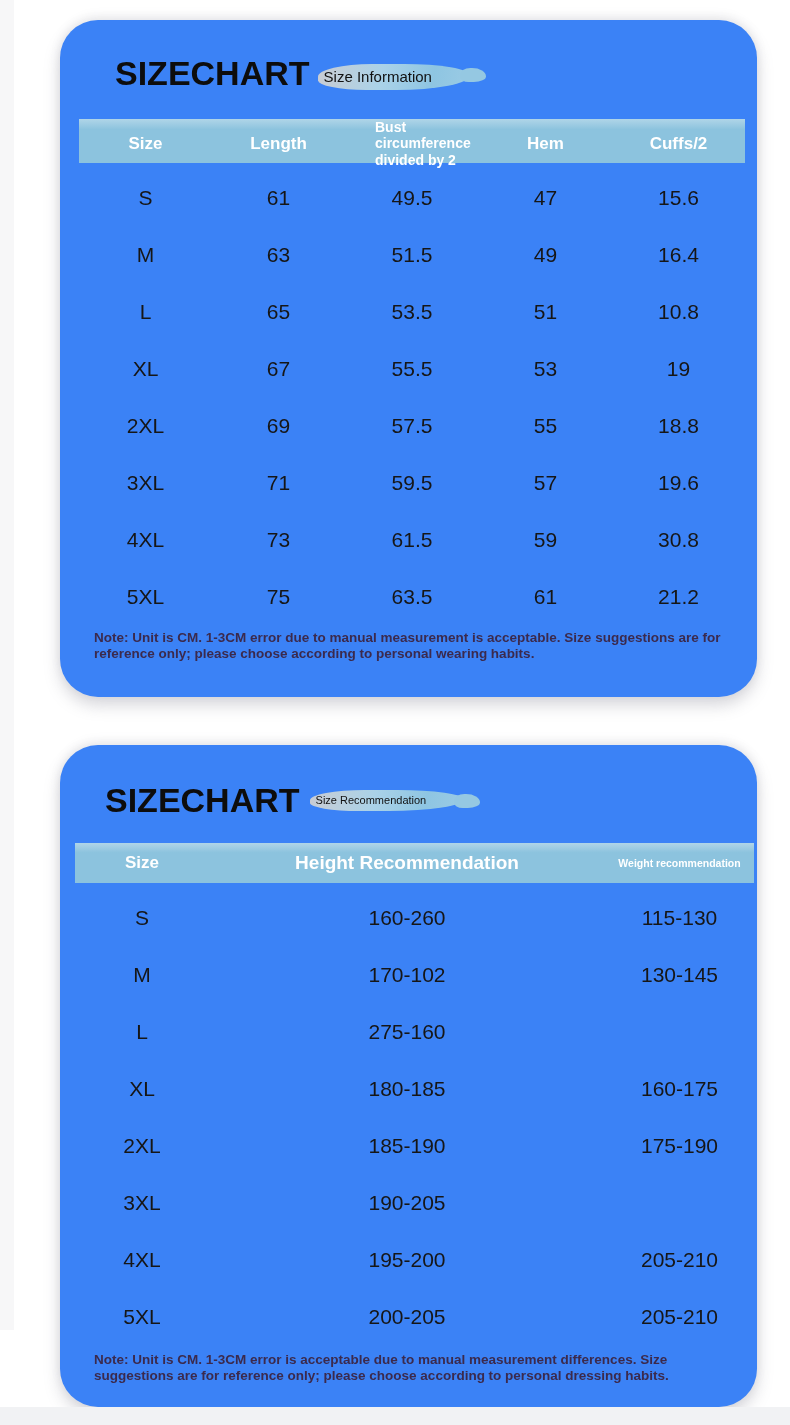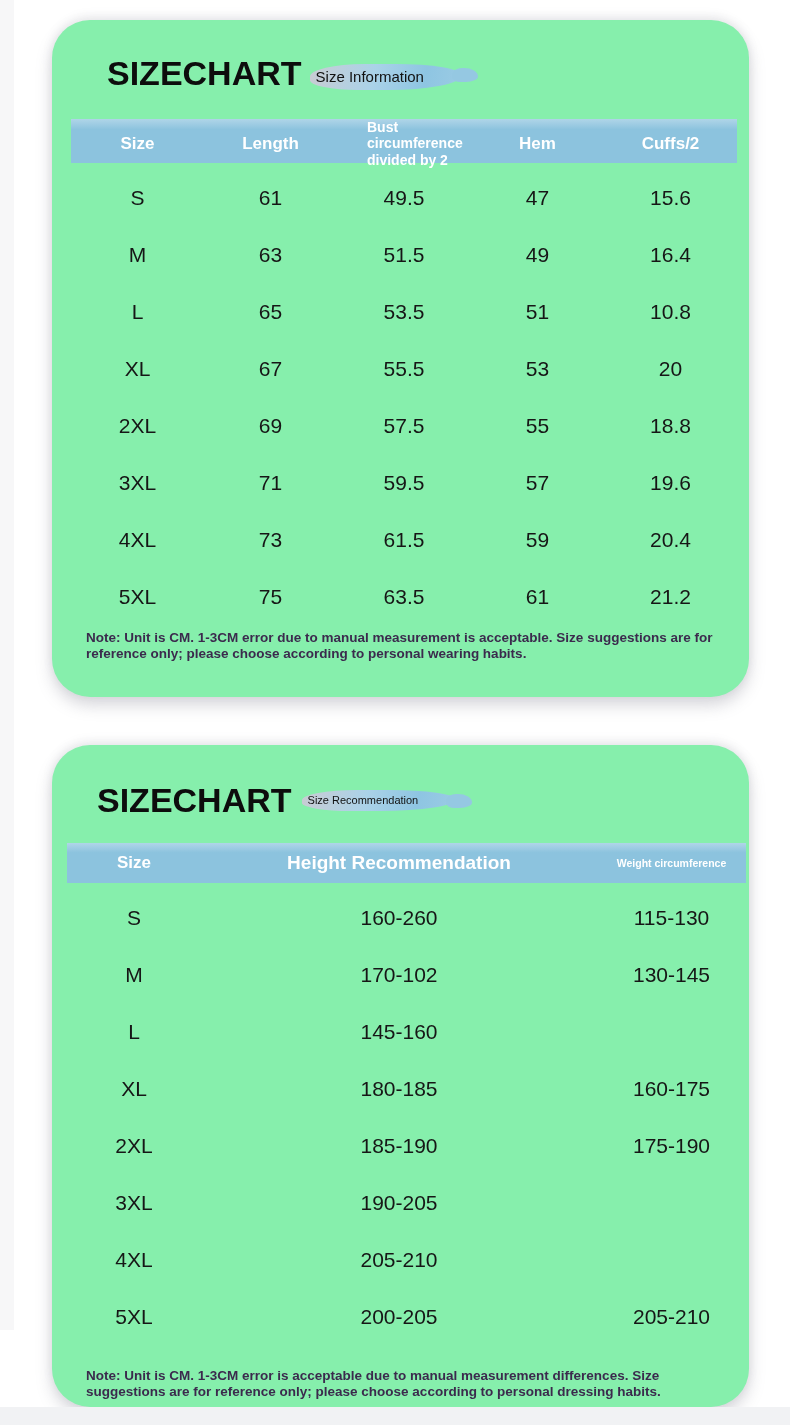--- a/index.html
+++ b/index.html
@@ -21,23 +21,23 @@
     background: #f7f7f8;
   }
   .bottom-strip {
     position: absolute;
     left: 0; bottom: 0;
     width: 100%; height: 18px;
     background: #f1f2f4;
   }
   .card {
     position: absolute;
-    left: 52px;
+    left: 60px;
     width: 697px;
-    background: #86efac;
+    background: #3b82f6;
     border-radius: 38px;
     box-shadow: 0 8px 16px rgba(125,125,140,0.32), 0 -4px 10px rgba(125,125,140,0.14);
   }
   .card-1 { top: 20px;  height: 677px; }
   .card-2 { top: 745px; height: 662px; }
 
   .title-row {
     display: flex;
     align-items: flex-start;
   }
@@ -135,21 +135,21 @@
   .card-1 .tr { grid-template-columns: 133px 133px 134px 133px 133px; }
   .card-2 .tr { grid-template-columns: 134px 396px 149px; }
 
   .note {
     margin: 4px 20px 0 34px;
     font-size: 13.5px;
     font-weight: 700;
     line-height: 1.22;
     color: #3b2a4d;
   }
-  .card-2 .note { margin-top: 22px; }
+  .card-2 .note { margin-top: 6px; }
 </style>
 </head>
 <body>
 
 <div class="edge-strip-left"></div>
 
 <section class="card card-1">
   <div class="title-row">
     <h1 class="big-title">SIZECHART</h1>
     <span class="subtitle">Size Information</span>
@@ -183,42 +183,42 @@
       <div>65</div>
       <div>53.5</div>
       <div>51</div>
       <div>10.8</div>
     </div>
     <div class="tr">
       <div>XL</div>
       <div>67</div>
       <div>55.5</div>
       <div>53</div>
-      <div>20</div>
+      <div>19</div>
     </div>
     <div class="tr">
       <div>2XL</div>
       <div>69</div>
       <div>57.5</div>
       <div>55</div>
       <div>18.8</div>
     </div>
     <div class="tr">
       <div>3XL</div>
       <div>71</div>
       <div>59.5</div>
       <div>57</div>
       <div>19.6</div>
     </div>
     <div class="tr">
       <div>4XL</div>
       <div>73</div>
       <div>61.5</div>
       <div>59</div>
-      <div>20.4</div>
+      <div>30.8</div>
     </div>
     <div class="tr">
       <div>5XL</div>
       <div>75</div>
       <div>63.5</div>
       <div>61</div>
       <div>21.2</div>
     </div>
   </div>
 
@@ -227,54 +227,55 @@
 
 <section class="card card-2">
   <div class="title-row">
     <h1 class="big-title">SIZECHART</h1>
     <span class="subtitle">Size Recommendation</span>
   </div>
 
   <div class="thead">
     <div class="th">Size</div>
     <div class="th th-height">Height Recommendation</div>
-    <div class="th th-weight">Weight circumference</div>
+    <div class="th th-weight">Weight recommendation</div>
   </div>
 
   <div class="tbody">
     <div class="tr">
       <div>S</div>
       <div>160-260</div>
       <div>115-130</div>
     </div>
     <div class="tr">
       <div>M</div>
       <div>170-102</div>
       <div>130-145</div>
     </div>
     <div class="tr">
       <div>L</div>
-      <div>145-160</div>
+      <div>275-160</div>
     </div>
     <div class="tr">
       <div>XL</div>
       <div>180-185</div>
       <div>160-175</div>
     </div>
     <div class="tr">
       <div>2XL</div>
       <div>185-190</div>
       <div>175-190</div>
     </div>
     <div class="tr">
       <div>3XL</div>
       <div>190-205</div>
     </div>
     <div class="tr">
       <div>4XL</div>
+      <div>195-200</div>
       <div>205-210</div>
     </div>
     <div class="tr">
       <div>5XL</div>
       <div>200-205</div>
       <div>205-210</div>
     </div>
   </div>
 
   <p class="note">Note: Unit is CM. 1-3CM error is acceptable due to manual measurement differences. Size suggestions are for reference only; please choose according to personal dressing habits.</p>

